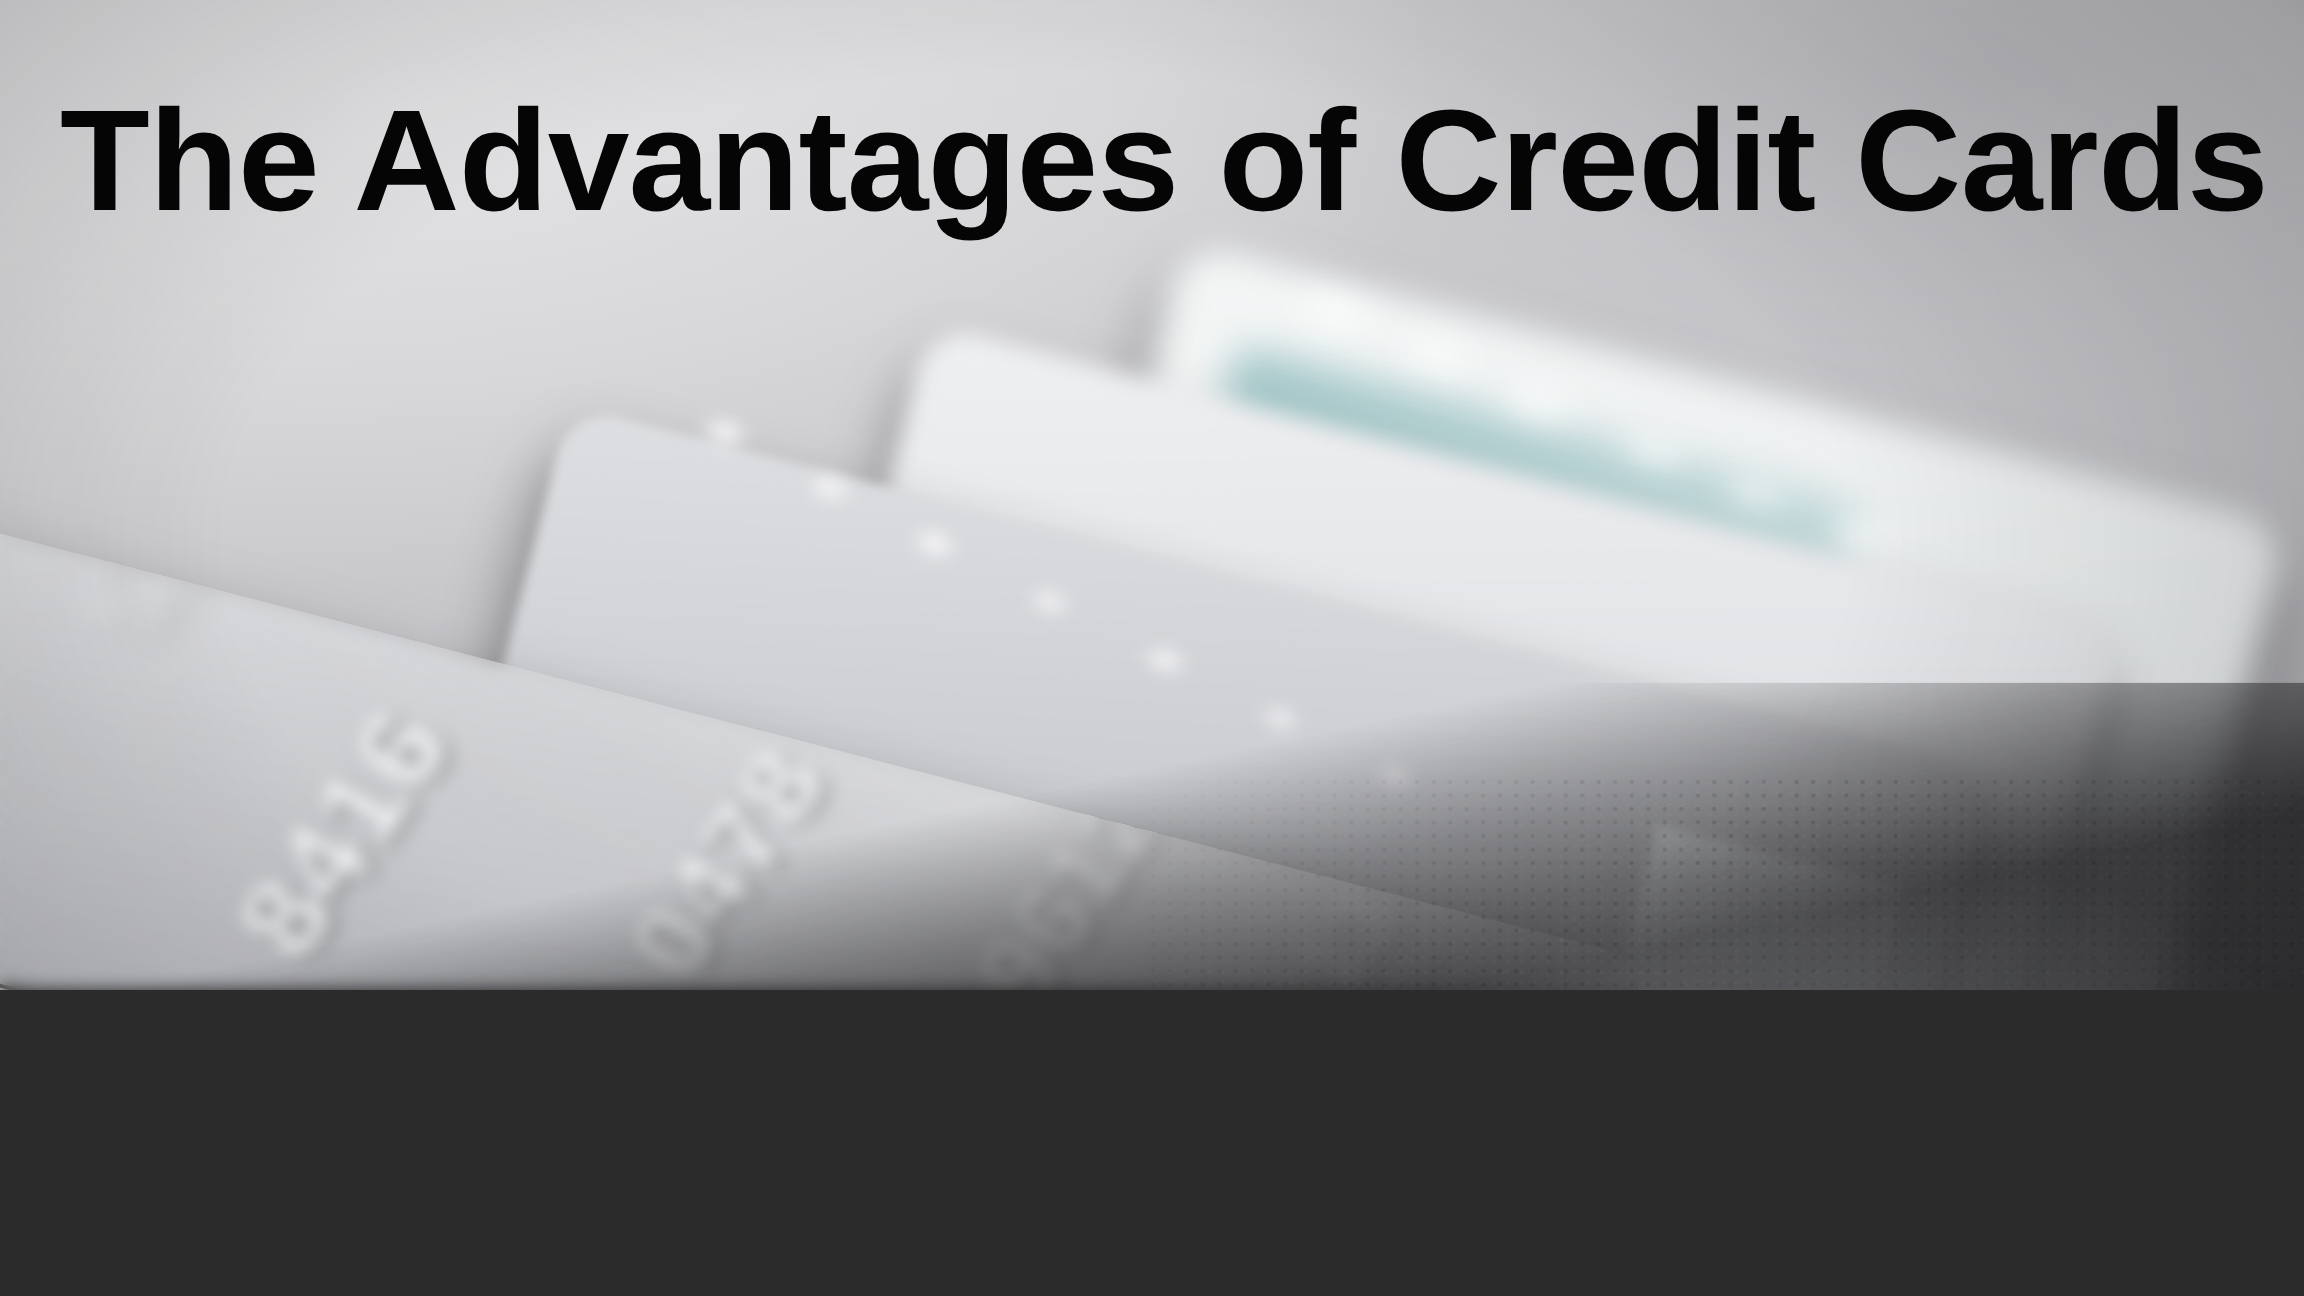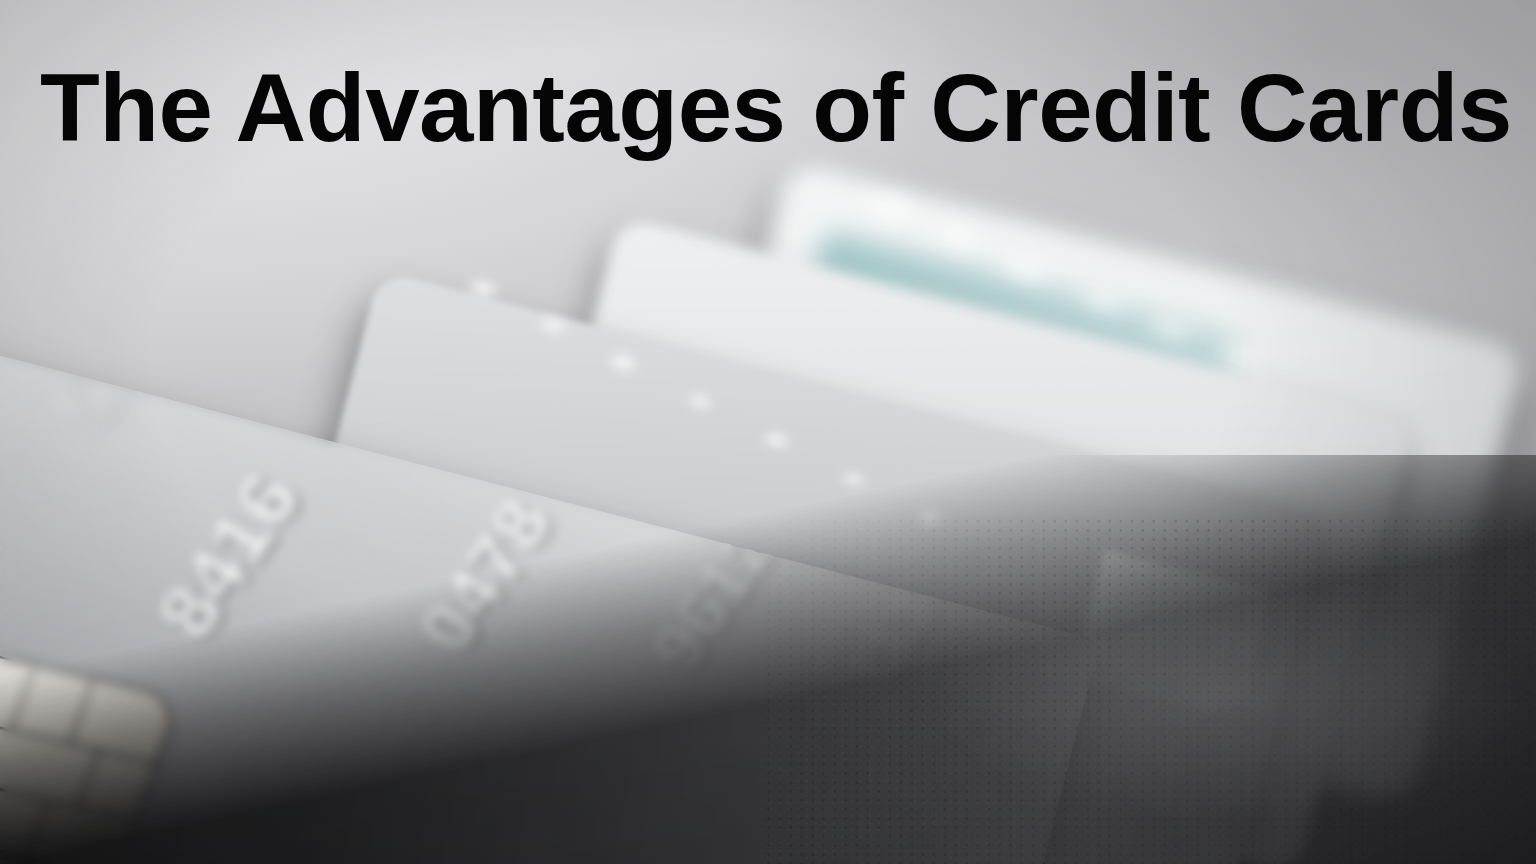--- a/index.html
+++ b/index.html
@@ -3,21 +3,21 @@
 <meta charset="utf-8">
 <style>
   html, body {
     margin: 0;
     padding: 0;
     background: #2b2b2b;
   }
   #stage {
     position: relative;
     width: 1536px;
-    height: 864px;
+    height: 660px;
     overflow: hidden;
     font-family: "Liberation Sans", sans-serif;
     background: #f9a8d4;
   }
 
   
   .layer { position: absolute; }
 
   #bg-wall {
     left: 0; top: 0; width: 1536px; height: 864px;

